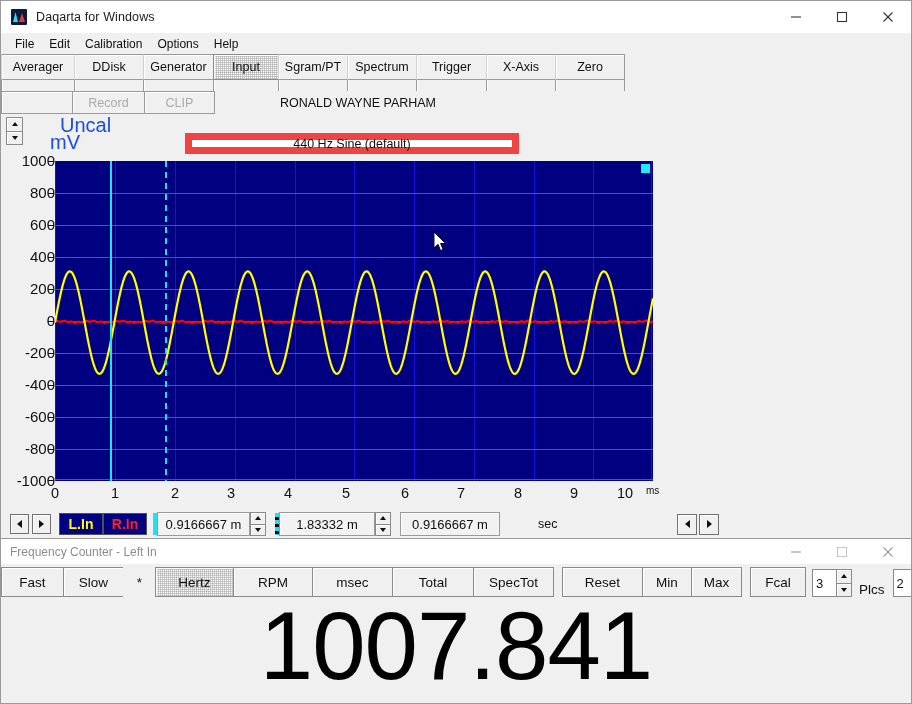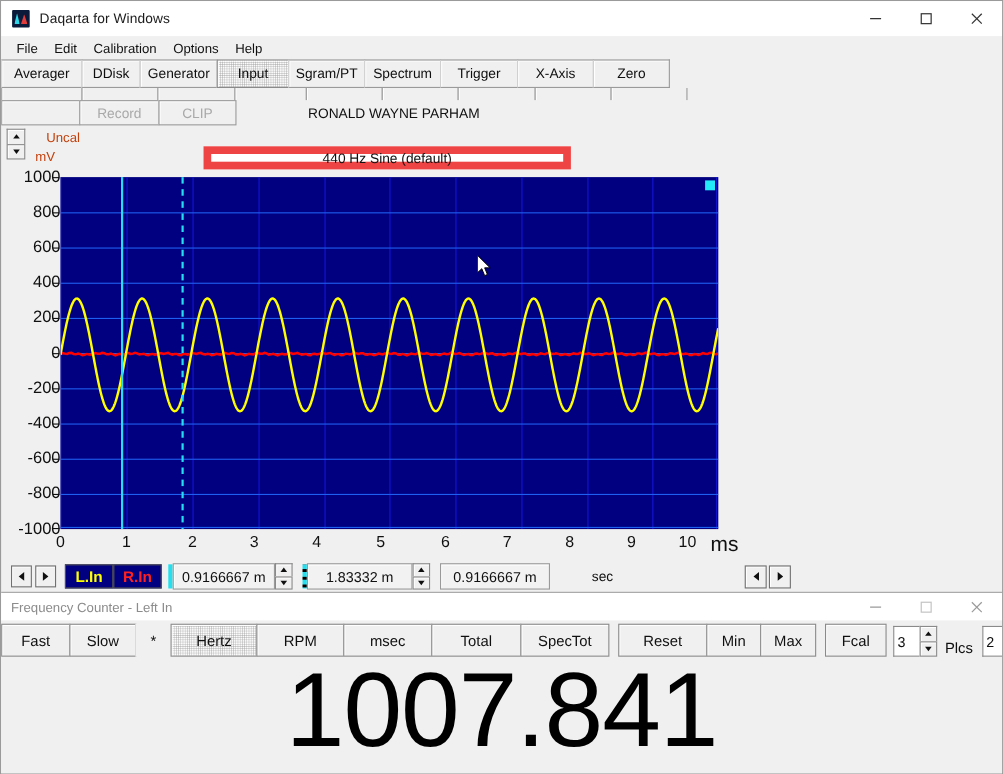--- a/index.html
+++ b/index.html
@@ -149,22 +149,22 @@
     border-right: 3.5px solid transparent;
     border-top: 4px solid #101010;
   }
 
   
   .uncal-wrap {
     position: absolute; left: 5px; top: 116px;
     display: flex; align-items: flex-start;
   }
   .uncal-text {
-    margin-left: 6px;
-    font-size: 12px; color: #c2410c;
+    margin-left: 24px;
+    font-size: 20px; color: #1d4ed8;
     line-height: 17px;
   }
   .uncal-text .l1 { padding-left: 13px; }
   .uncal-text .l2 { padding-left: 3px; }
 
   
   .genfield {
     position: absolute; left: 184px; top: 132px;
     width: 334px; height: 21px;
     background: #ffffff;
@@ -210,21 +210,21 @@
   .ytick-mark {
     position: absolute; left: 47px; width: 6px; height: 1px; background: #101010;
   }
   .xtick {
     position: absolute; top: 484px;
     font-size: 14.5px; color: #101010;
     text-align: center;
   }
   .xunit {
     position: absolute; top: 484px; left: 645px;
-    font-size: 19px; color: #101010;
+    font-size: 10px; color: #101010;
   }
 
   .cursor-arrow {
     position: absolute;
     left: 433px; top: 231px;
     z-index: 40;
   }
 
   
   .ctrlrow {
@@ -384,21 +384,21 @@
   <div class="menubar">
     <div class="menu-item">File</div>
     <div class="menu-item">Edit</div>
     <div class="menu-item">Calibration</div>
     <div class="menu-item">Options</div>
     <div class="menu-item">Help</div>
   </div>
 
   <div class="tabrow row1">
     <div class="tabbtn" style="width:74px">Averager</div>
-    <div class="tabbtn" style="width:54px">DDisk</div>
+    <div class="tabbtn" style="width:70px">DDisk</div>
     <div class="tabbtn" style="width:71px">Generator</div>
     <div class="tabbtn active" style="width:66px">Input</div>
     <div class="tabbtn" style="width:70px">Sgram/PT</div>
     <div class="tabbtn" style="width:70px">Spectrum</div>
     <div class="tabbtn" style="width:71px">Trigger</div>
     <div class="tabbtn" style="width:70px">X-Axis</div>
     <div class="tabbtn" style="width:70px">Zero</div>
   </div>
 
   <div class="tabrow row2">

